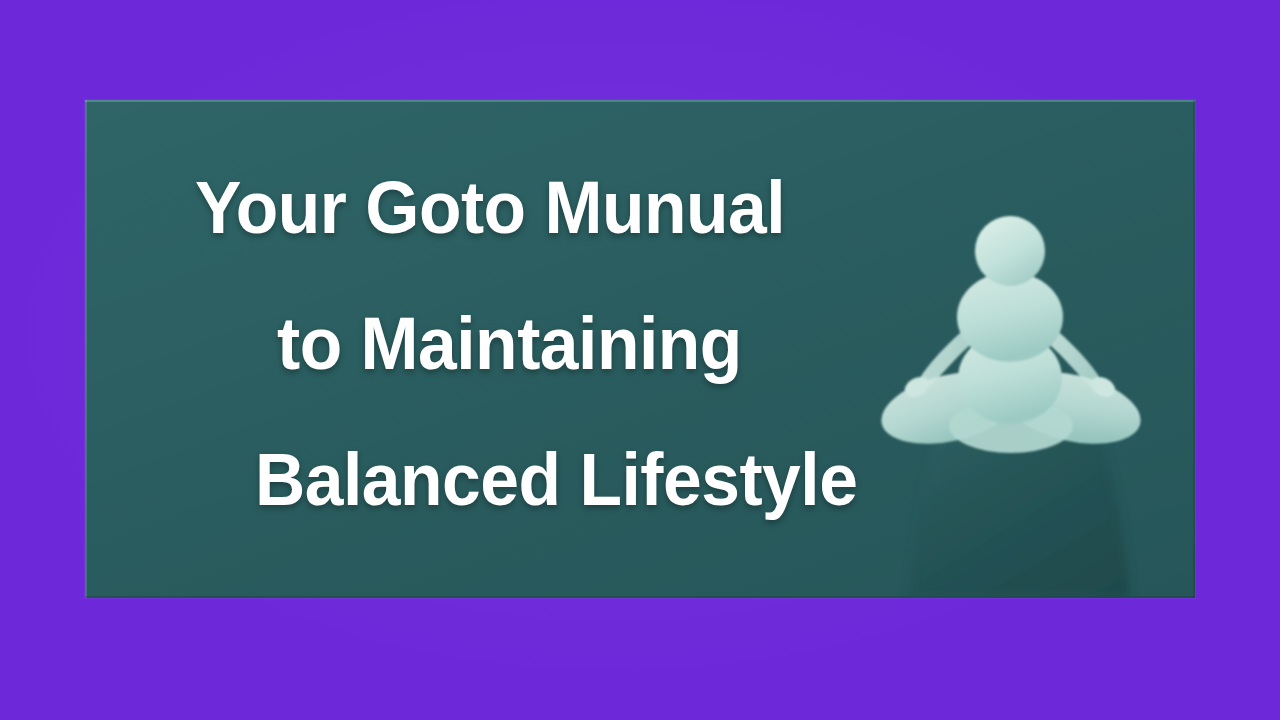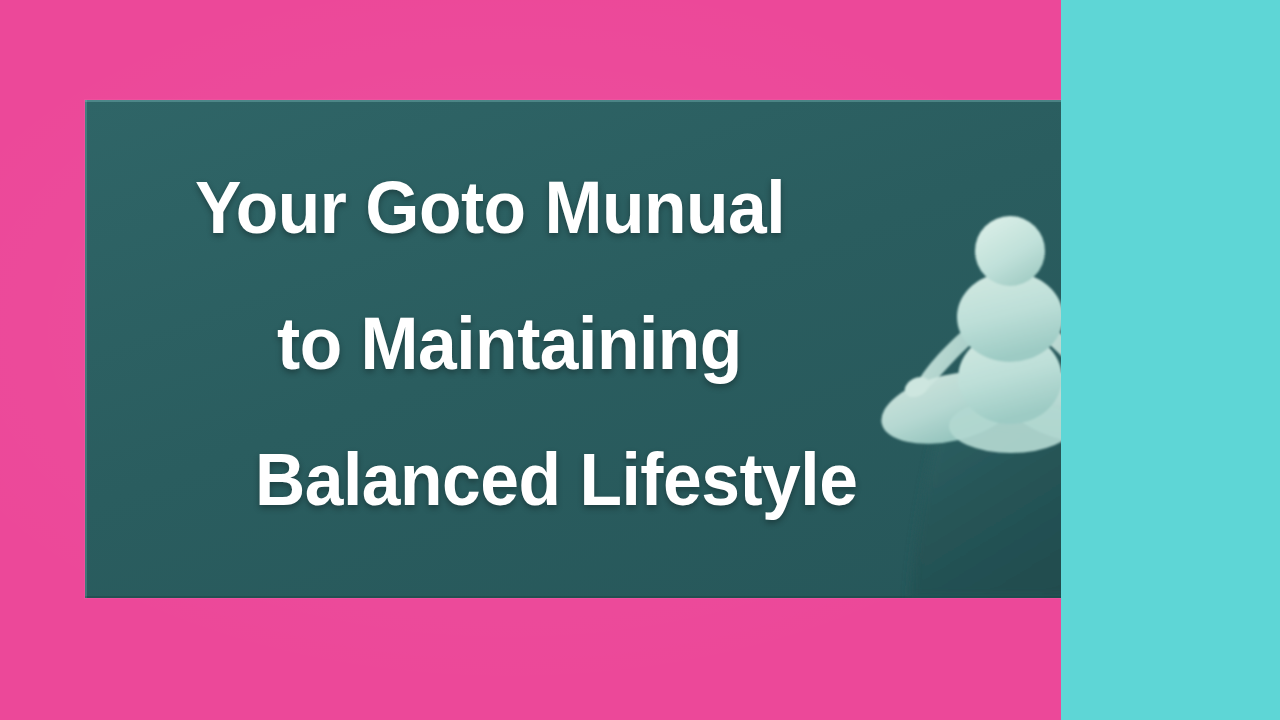--- a/index.html
+++ b/index.html
@@ -8,23 +8,23 @@
     width: 1280px;
     height: 720px;
     overflow: hidden;
   }
   body {
     font-family: "Liberation Sans", sans-serif;
     background: #5ed6d6;
   }
   #stage {
     position: relative;
-    width: 1061px;
+    width: 1280px;
     height: 720px;
-    background: #ec4899;
+    background: #6d28d9;
     overflow: hidden;
   }
   
   #bg-wash {
     position: absolute;
     inset: 0;
     background:
       radial-gradient(ellipse 900px 520px at 48% 46%, rgba(255,255,255,0.05), rgba(0,0,0,0.0) 70%);
     pointer-events: none;
   }

